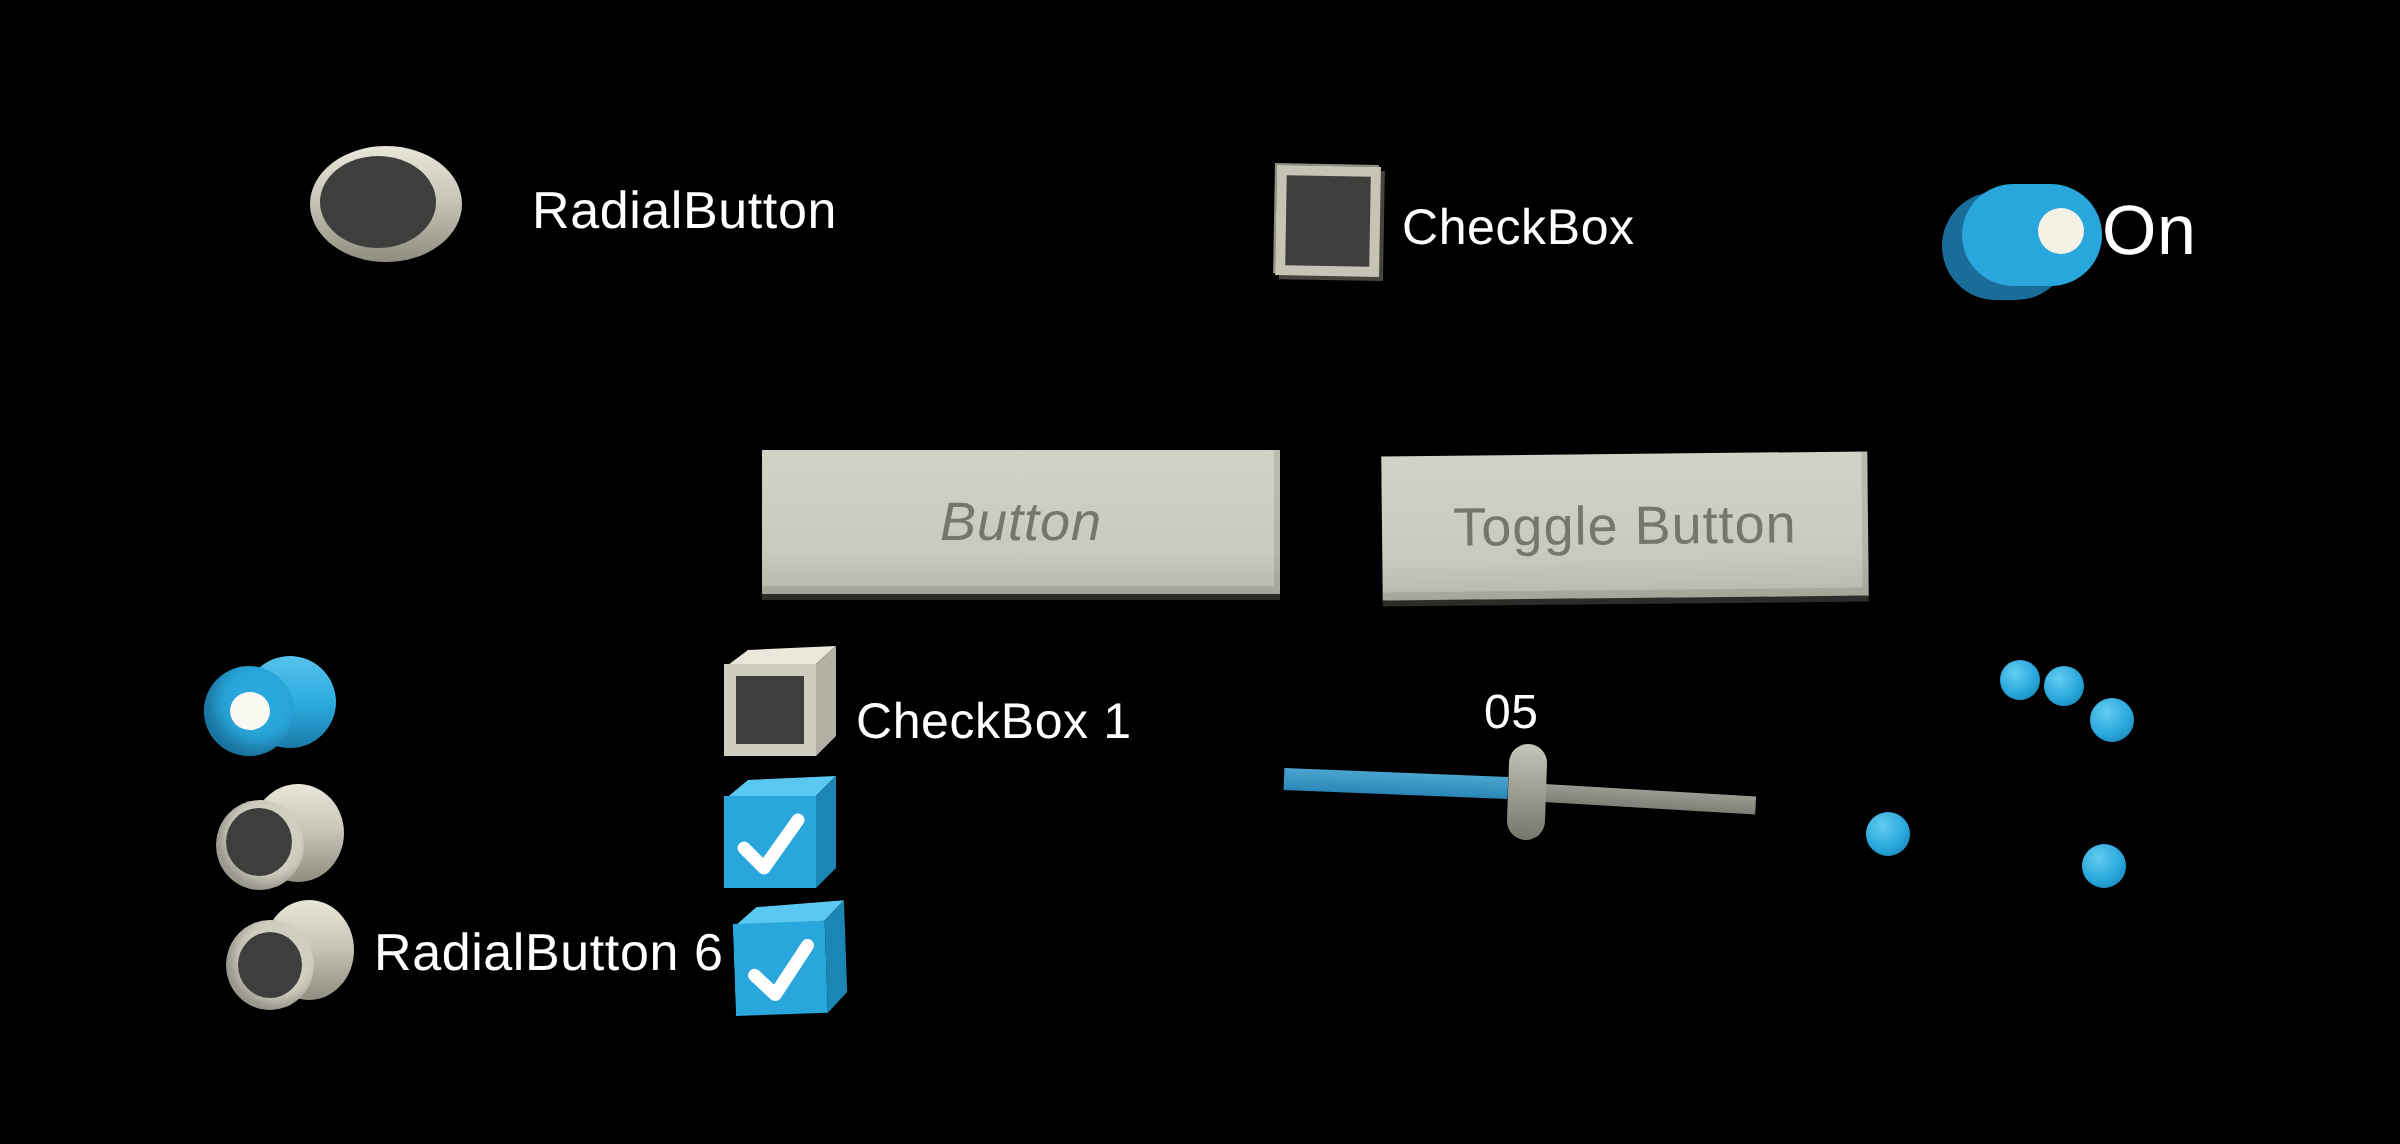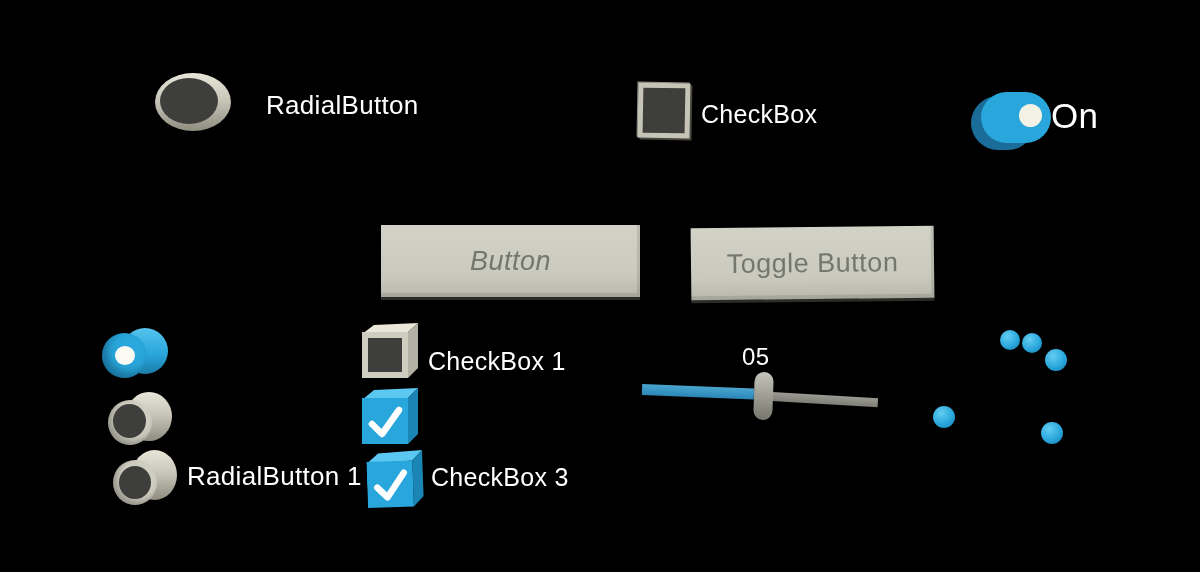--- a/index.html
+++ b/index.html
@@ -81,21 +81,21 @@
     <div class="cyl-body-gray" style="left:18px;top:0;width:46px;height:49px;"></div>
     <div class="cyl-face-gray" style="left:0;top:8px;width:44px;height:45px;"></div>
     <div class="cyl-hole" style="left:5px;top:12px;width:33px;height:34px;"></div>
   </div>
 
   <div class="cyl" style="left:113px;top:450px;width:64px;height:55px;">
     <div class="cyl-body-gray" style="left:19px;top:0;width:45px;height:50px;"></div>
     <div class="cyl-face-gray" style="left:0;top:10px;width:44px;height:45px;"></div>
     <div class="cyl-hole" style="left:6px;top:16px;width:32px;height:33px;"></div>
   </div>
-  <div class="lbl big" style="left:187px;top:463px;">RadialButton 1</div>
+  <div class="lbl big" style="left:187px;top:463px;">RadialButton 6</div>
 
   <div class="cube" style="left:362px;top:321px;width:58px;height:58px;">
     <svg width="58" height="58" viewBox="0 0 58 58">
       <polygon points="0,13 46,11 56,2 12,4" fill="#e9e7d9"></polygon>
       <polygon points="46,57 46,11 56,2 56,47" fill="#b3b1a4"></polygon>
       <rect x="0" y="11" width="46" height="46" fill="#cfcdbf"></rect>
       <rect x="6" y="17" width="34" height="34" fill="#3e3e3c"></rect>
     </svg>
   </div>
   <div class="lbl" style="left:428px;top:336px;margin-top:12px;">CheckBox 1</div>
@@ -110,21 +110,20 @@
   </div>
 
   <div class="cube" style="left:367px;top:450px;width:58px;height:60px;transform:rotate(-2deg);">
     <svg width="58" height="60" viewBox="0 0 58 60">
       <polygon points="0,13 46,11 56,1 12,3" fill="#5ac8f1"></polygon>
       <polygon points="46,57 46,11 56,1 56,47" fill="#1b85b5"></polygon>
       <rect x="0" y="11" width="46" height="46" fill="#29a6db"></rect>
       <polyline points="10,37 20,47 37,23" fill="none" stroke="#ffffff" stroke-width="6.5" stroke-linecap="round" stroke-linejoin="round"></polyline>
     </svg>
   </div>
-  <div class="lbl" style="left:431px;top:464px;">CheckBox 3</div>
 
   <div class="lbl" style="left:742px;top:344px;font-size:24px;">05</div>
   <div class="track track-blue" style="left:642px;top:384px;width:112px;height:11px;transform:rotate(2.3deg);"></div>
   <div class="track track-gray" style="left:772px;top:392px;width:106px;height:9px;transform:rotate(3.4deg);"></div>
   <div class="thumb" style="left:754px;top:372px;width:19px;height:48px;transform:rotate(2deg);"></div>
 
   <div class="sphere" style="left:1000px;top:330px;width:20px;height:20px;"></div>
   <div class="sphere" style="left:1022px;top:333px;width:20px;height:20px;"></div>
   <div class="sphere" style="left:1045px;top:349px;width:22px;height:22px;"></div>
   <div class="sphere" style="left:933px;top:406px;width:22px;height:22px;"></div>

